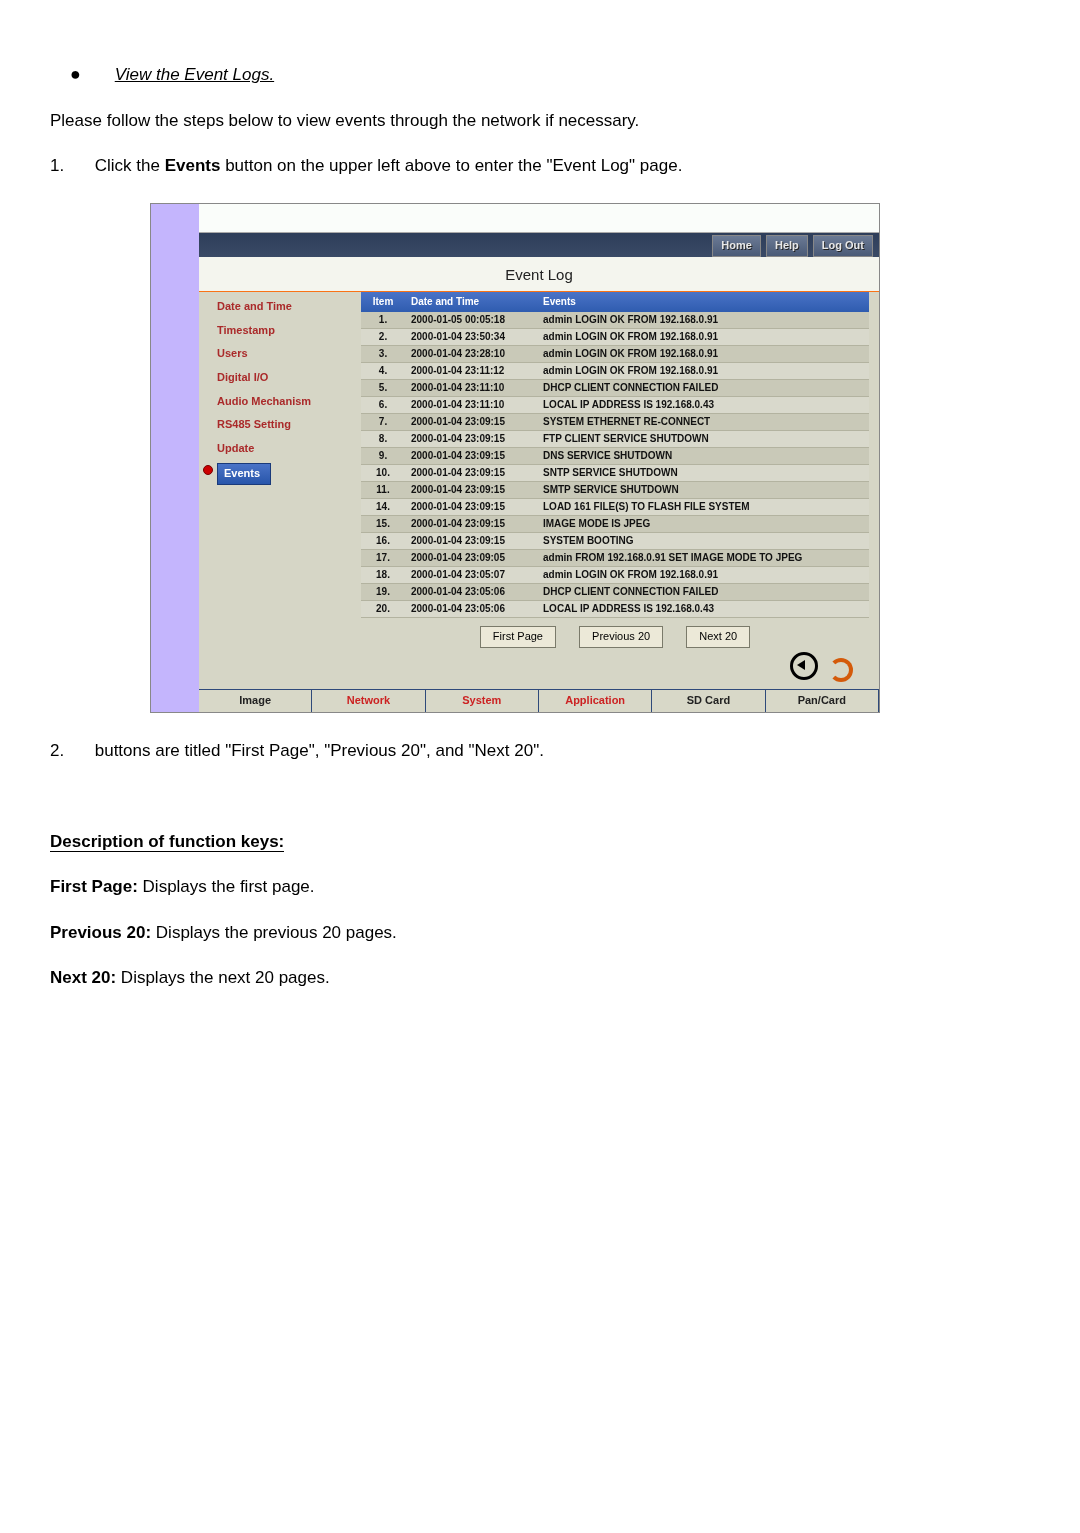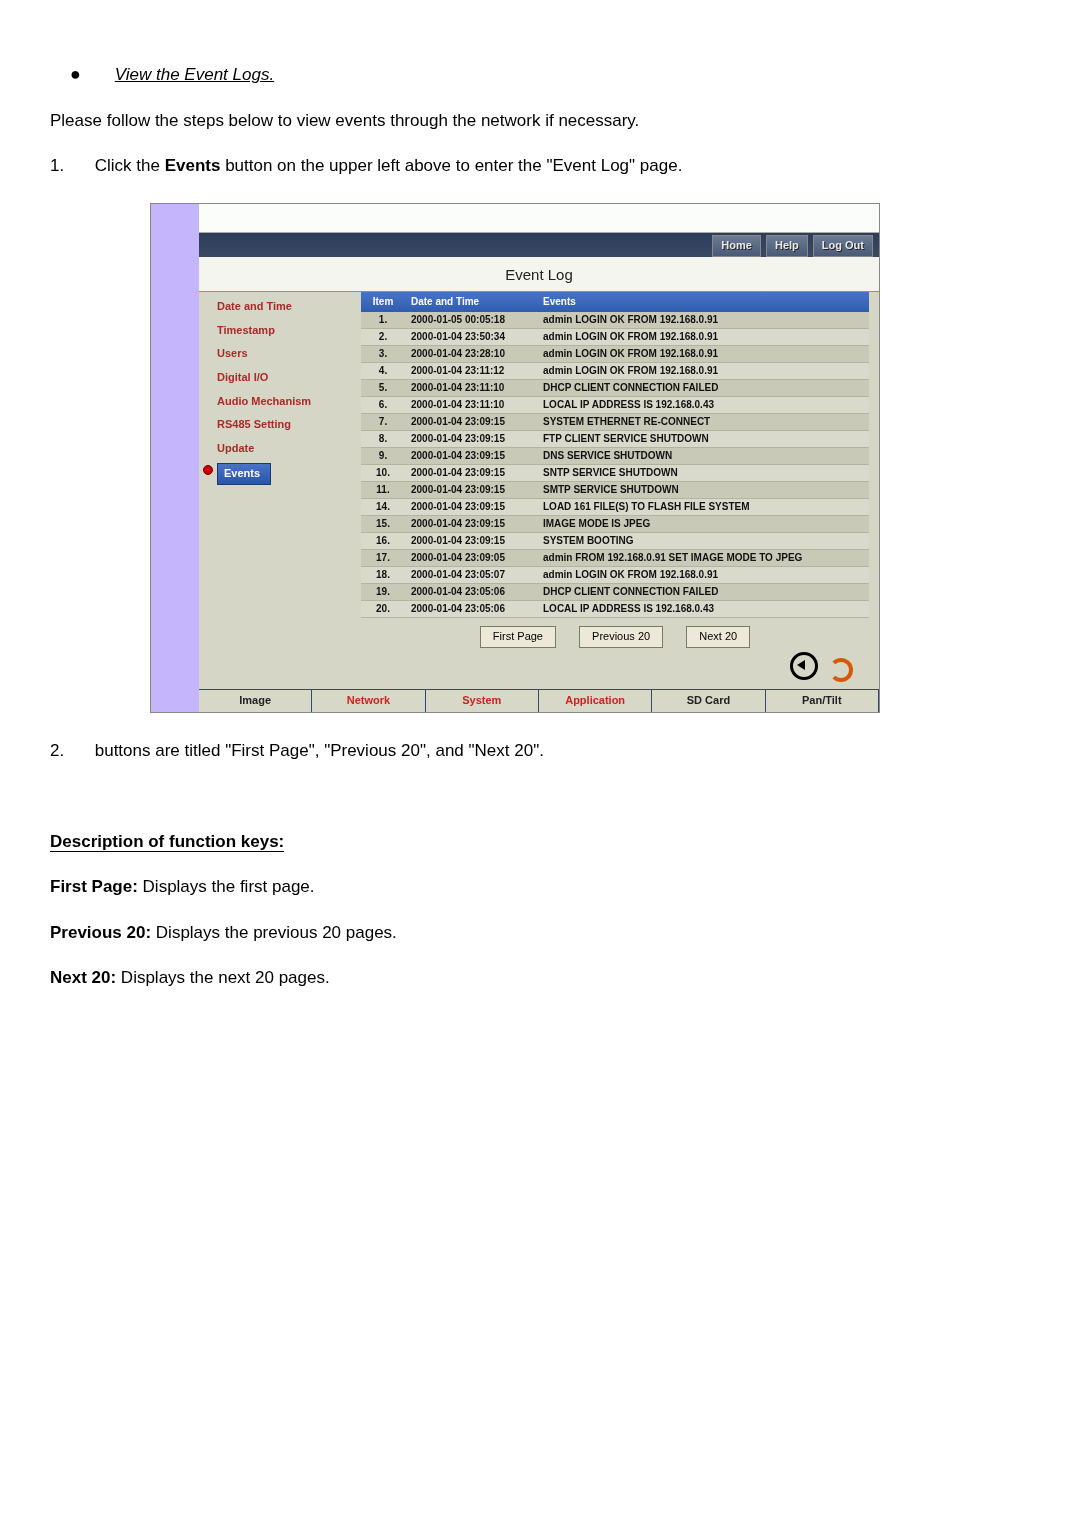--- a/index.html
+++ b/index.html
@@ -383,21 +383,21 @@
           <span class="arrow-refresh"></span>
         </div>
       </div>
     </div>
     <div class="ss-bottomtabs">
       <div class="btab gray">Image</div>
       <div class="btab red">Network</div>
       <div class="btab red">System</div>
       <div class="btab red">Application</div>
       <div class="btab gray">SD Card</div>
-      <div class="btab gray">Pan/Tilt</div>
+      <div class="btab gray">Pan/Card</div>
     </div>
   </div>
 </div>
 
 <div class="step2">
   <span class="step-num">2.</span>
   <span class="step-body">
     <p>buttons are titled "First Page", "Previous 20", and "Next 20".</p>
   </span>
 </div>

